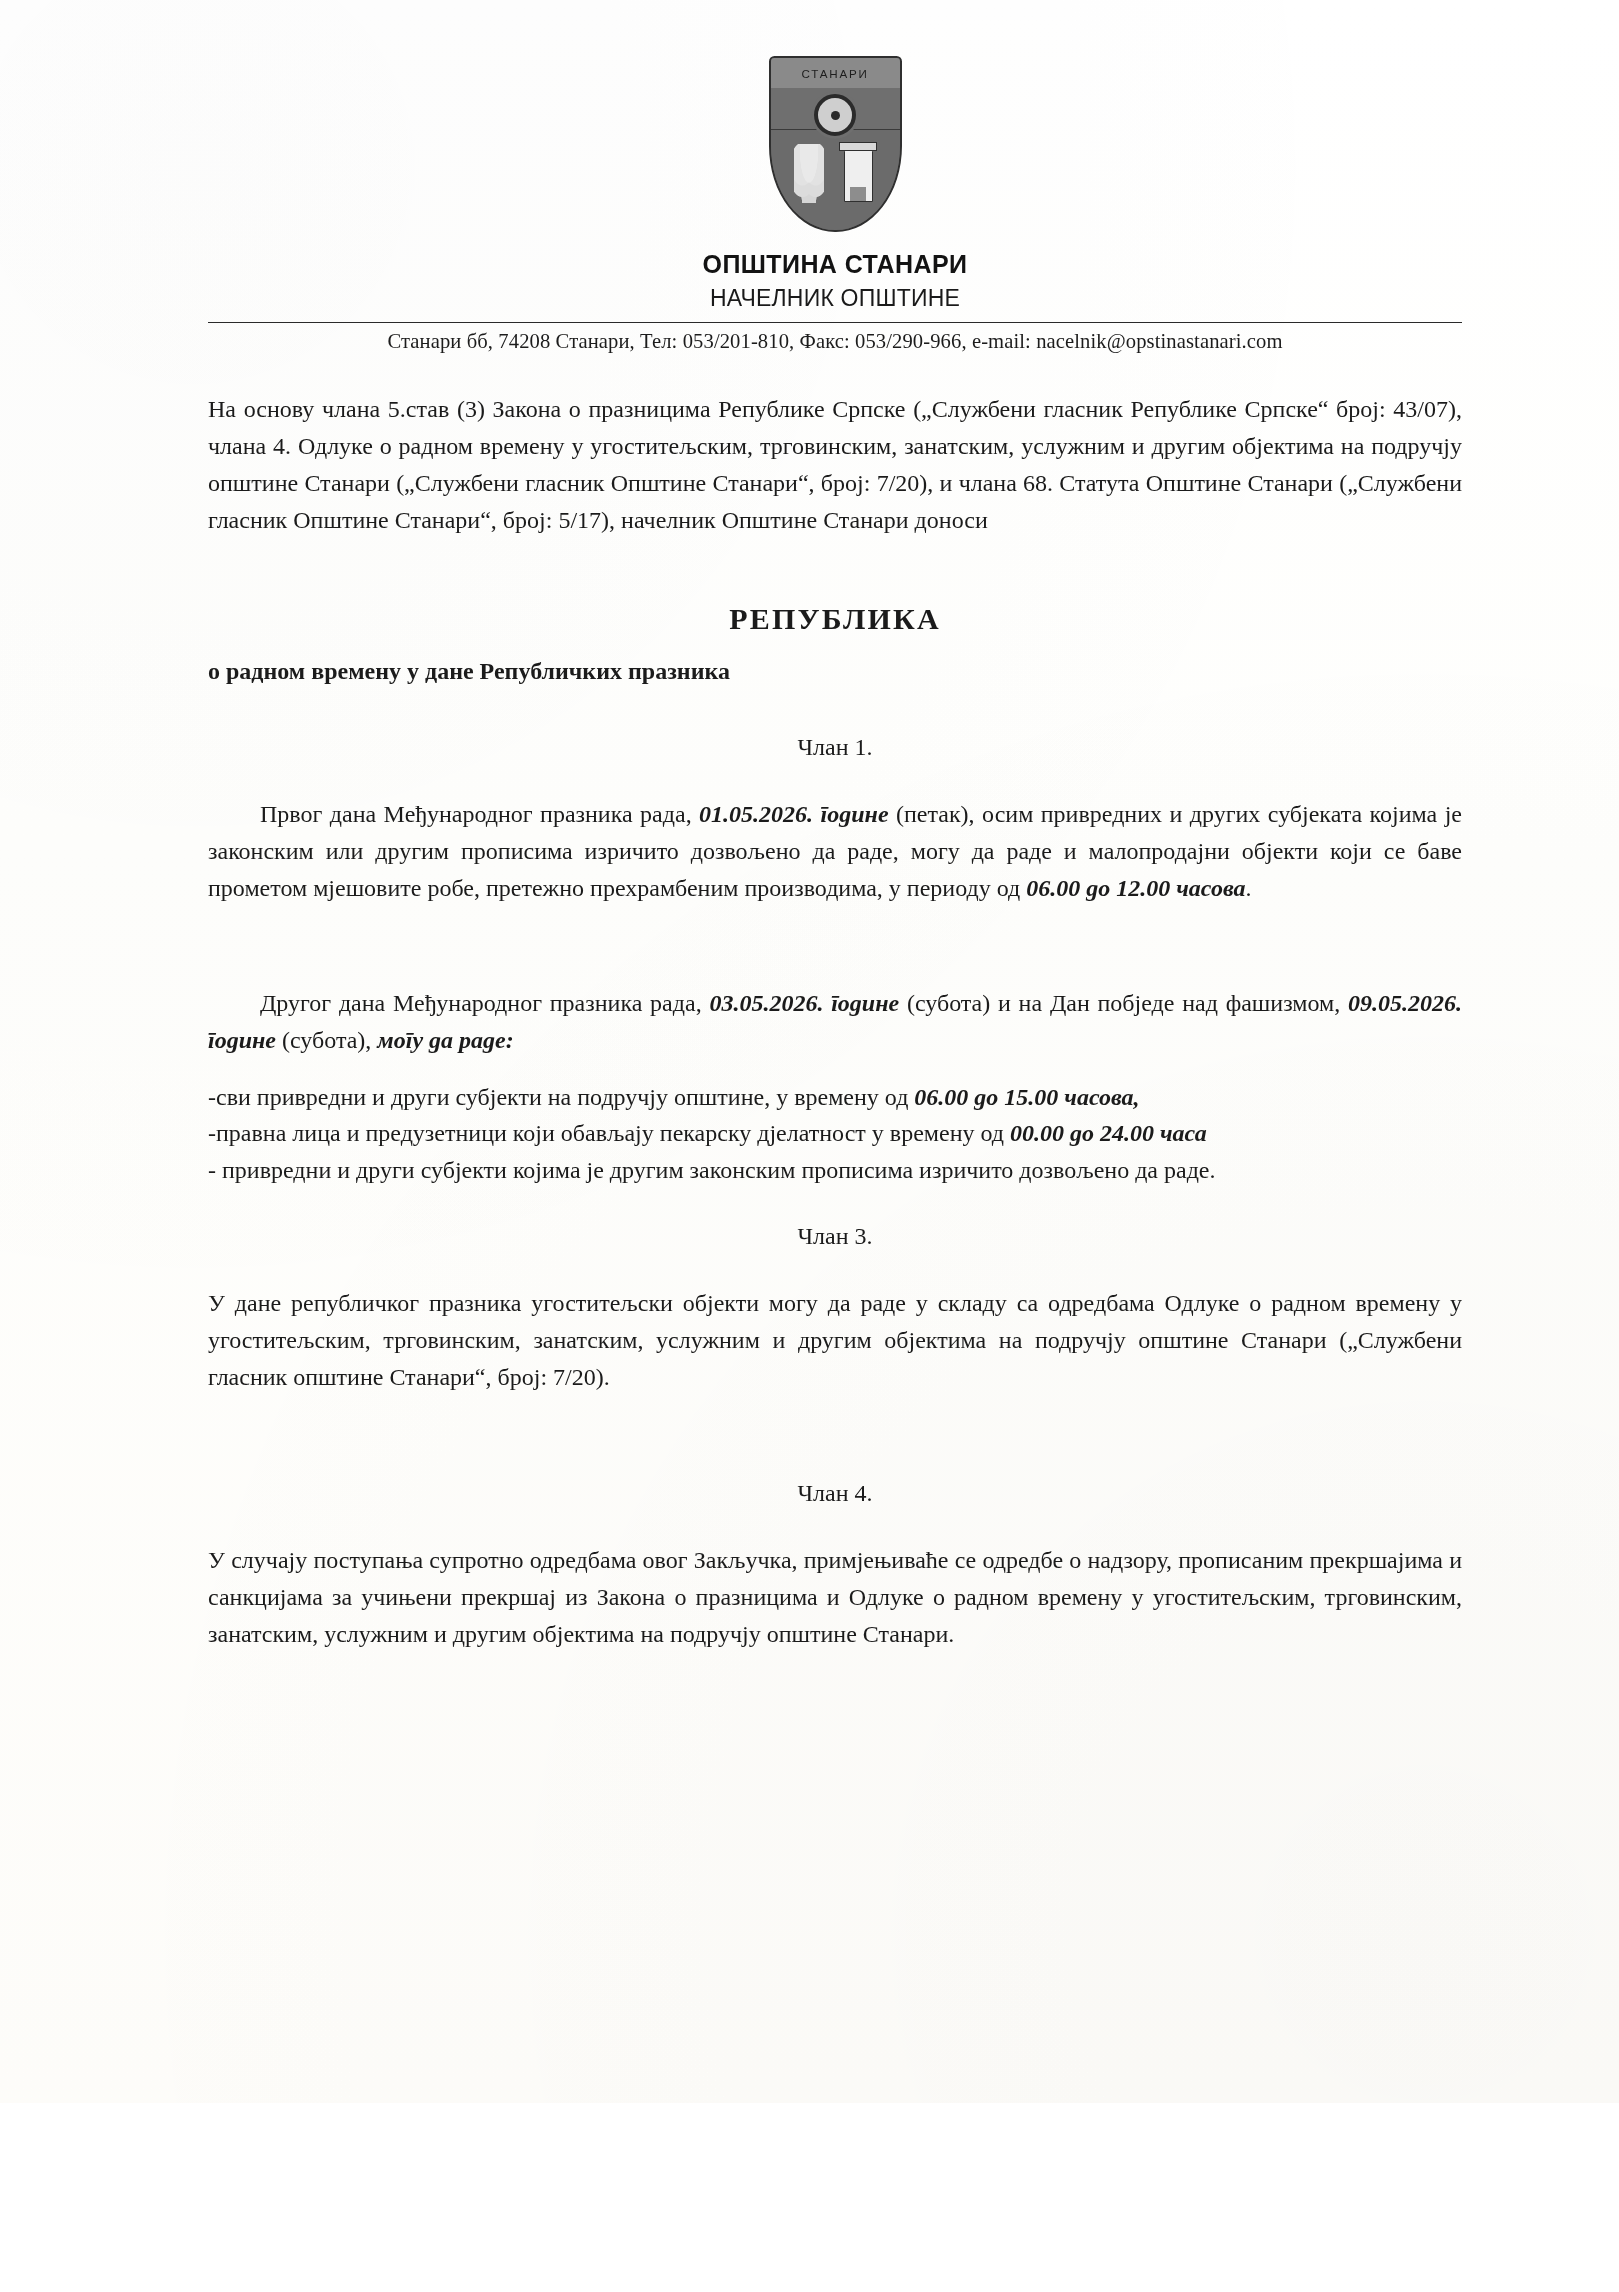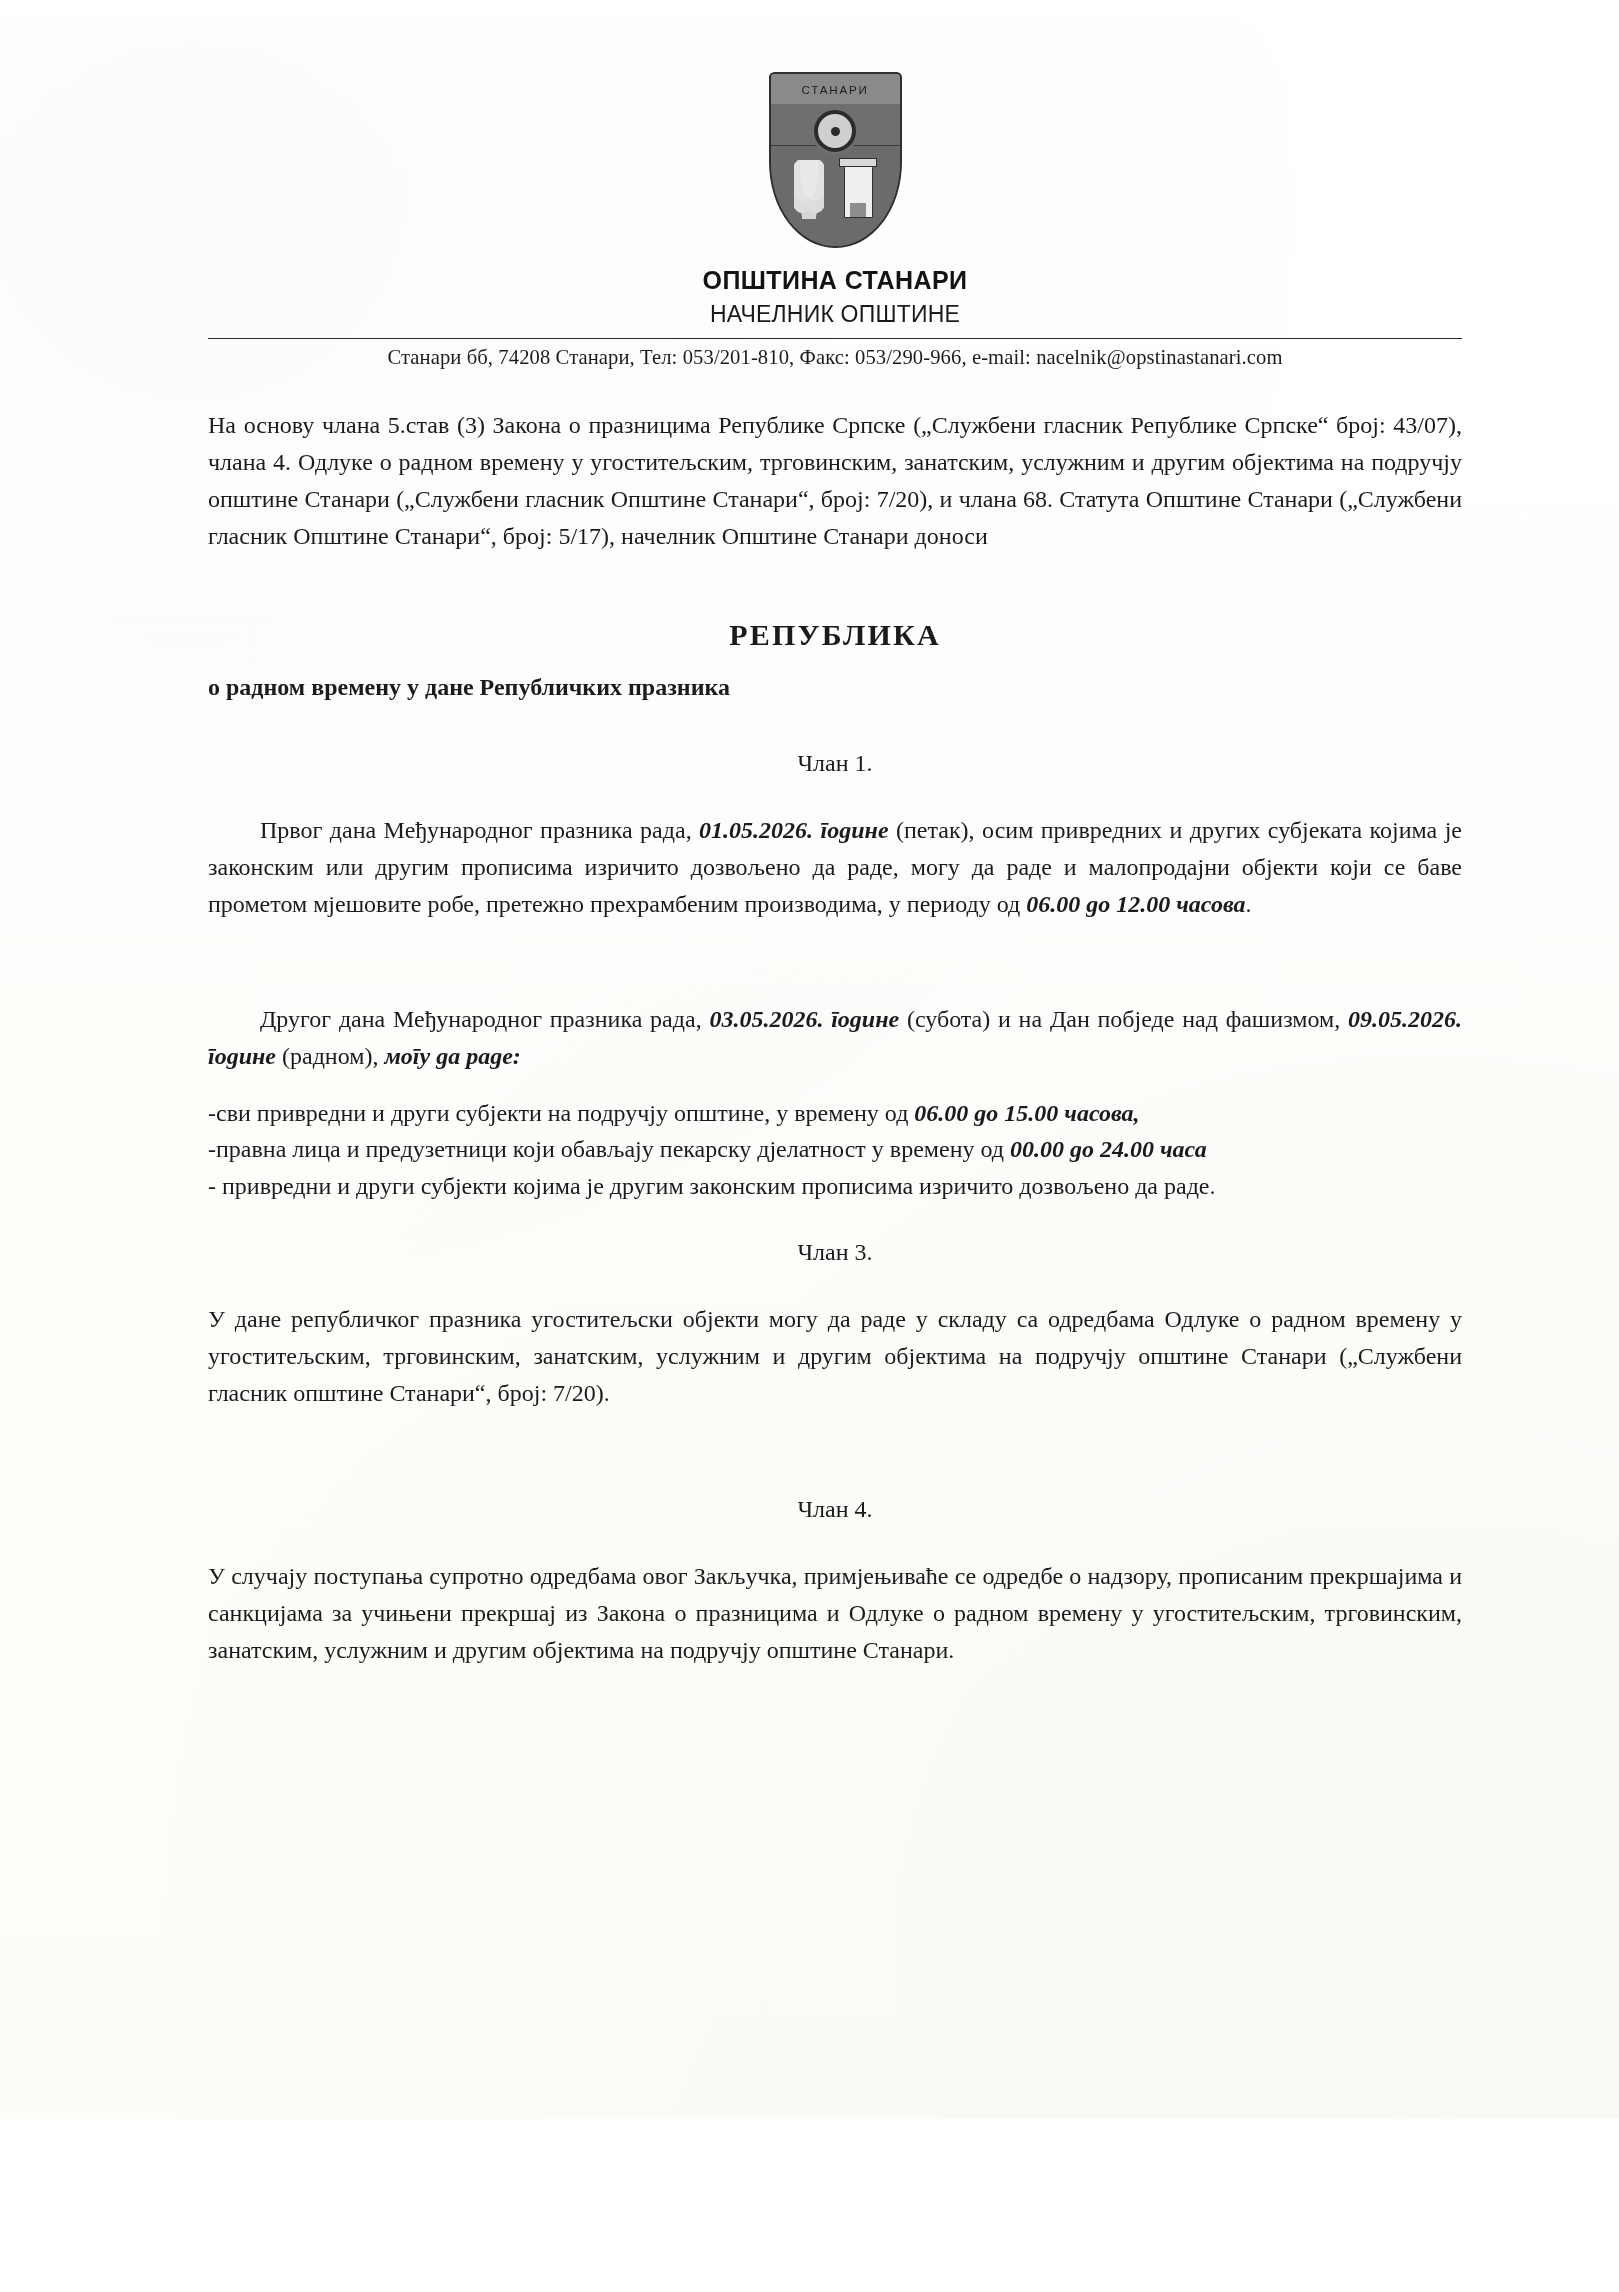--- a/index.html
+++ b/index.html
@@ -9,21 +9,21 @@
     background: #ffffff;
   }
   body {
     font-family: "Liberation Serif", "DejaVu Serif", serif;
     color: #1b1b1b;
   }
   .page {
     position: relative;
     width: 1619px;
     height: 2103px;
-    margin: 16px auto;
+    margin: 0 auto;
     background: #22c55e;
     overflow: hidden;
   }
   .paper-tint {
     position: absolute;
     inset: 0;
     background:
       radial-gradient(circle at 12% 8%, rgba(0,0,0,0.012), rgba(0,0,0,0) 55%),
       radial-gradient(circle at 88% 92%, rgba(0,0,0,0.014), rgba(0,0,0,0) 60%),
       linear-gradient(180deg, #ffffff 0%, #fefefc 40%, #fdfcf9 100%);
@@ -276,21 +276,21 @@
 
       <div class="gap-md"></div>
 
       <div class="article">Члан 1.</div>
       <div class="gap-md"></div>
       <p class="just indent"><span>Првог дана Међународног празника рада, </span><b>01.05.2026. године</b><span> (петак), осим привредних и других субјеката којима је законским или другим прописима изричито дозвољено да раде, могу да раде и малопродајни објекти који се баве прометом мјешовите робе, претежно прехрамбеним производима, у периоду од </span><b>06.00 до 12.00 часова</b><span>.</span></p>
 
       <div class="gap-lg"></div>
 
       <div class="gap-md"></div>
-      <p class="just indent"><span>Другог дана Међународног празника рада, </span><b>03.05.2026. године</b><span> (субота) и на Дан побједе над фашизмом, </span><b>09.05.2026. године</b><span> (радном), </span><b>могу да раде:</b></p>
+      <p class="just indent"><span>Другог дана Међународног празника рада, </span><b>03.05.2026. године</b><span> (субота) и на Дан побједе над фашизмом, </span><b>09.05.2026. године</b><span> (субота), </span><b>могу да раде:</b></p>
       <div class="gap-sm"></div>
       <p class="list-line"><span>-сви привредни и други субјекти на подручју општине, у времену од  </span><b>06.00 до 15.00 часова,</b></p>
       <p class="list-line"><span>-правна лица и предузетници који обављају пекарску дјелатност у времену од </span><b>00.00 до 24.00 часа</b></p>
       <p class="list-line"><span>- привредни и други субјекти којима је другим законским прописима изричито дозвољено да раде.</span></p>
 
       <div class="gap-sm"></div>
 
       <div class="article">Члан 3.</div>
       <div class="gap-md"></div>
       <p class="just"><span>У дане републичког празника угоститељски објекти могу да раде у складу са одредбама Одлуке о радном времену у угоститељским, трговинским, занатским, услужним и другим објектима на подручју општине Станари („Службени гласник општине Станари“, број: 7/20).</span></p>

